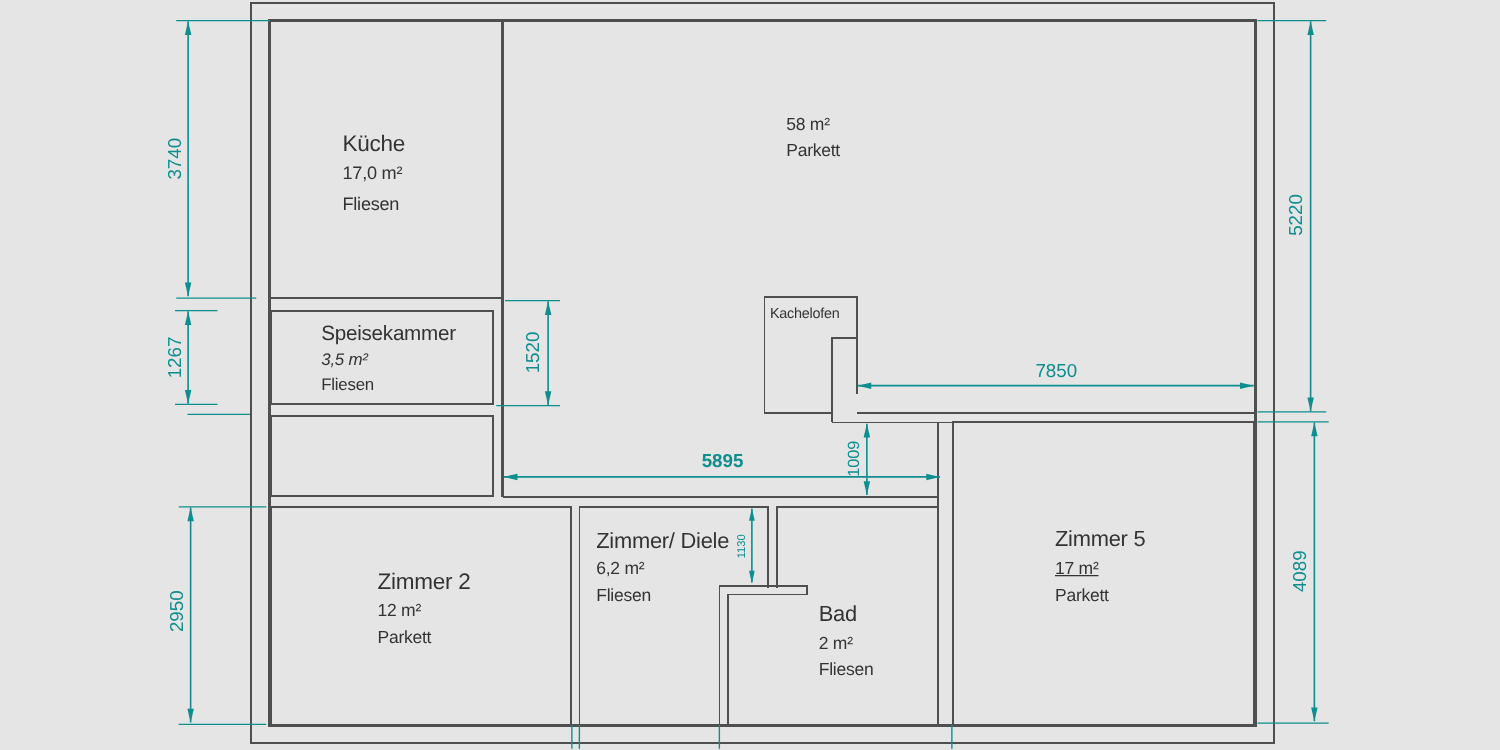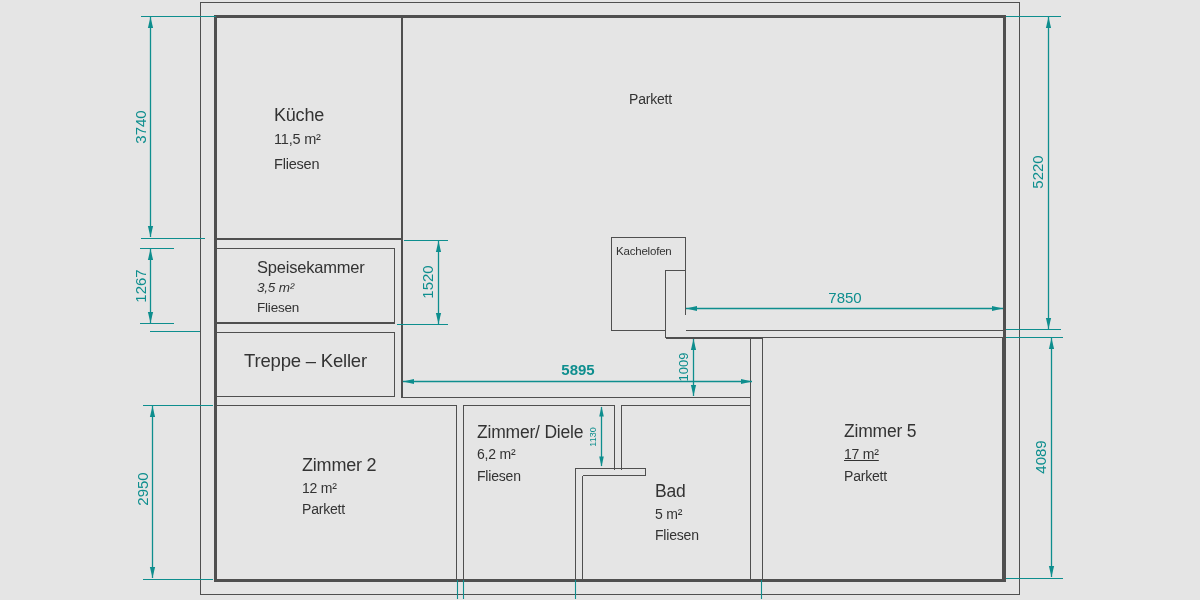--- a/index.html
+++ b/index.html
@@ -105,53 +105,51 @@
         <polygon class="arrow" points="752,381.5 741,378.9 741,384.1"></polygon>
       </g>
       <g>
         <path class="extline" d="M457.5,580 V599 M463.5,580 V599 M575.5,580 V599 M761.5,580 V599"></path>
       </g>
     </g>
   </svg>
 
   <div class="label" style="left:274px;top:103px;">
     <div class="room-title" style="font-size:18px;line-height:24px;">Küche</div>
-    <div class="room-sub" style="font-size:14.5px;line-height:25px;">11,5 m²</div>
+    <div class="room-sub" style="font-size:14.5px;line-height:25px;">17,0 m²</div>
     <div class="room-sub" style="font-size:14.5px;line-height:25px;">Fliesen</div>
   </div>
 
   <div class="label" style="left:629px;top:89px;">
+    <div class="room-sub" style="line-height:21px;">58 m²</div>
     <div class="room-sub" style="line-height:20px;">Parkett</div>
   </div>
 
   <div class="label" style="left:257px;top:257px;">
     <div class="room-title" style="font-size:16.5px;line-height:20px;">Speisekammer</div>
     <div class="room-sub" style="font-size:13.5px;line-height:21px;font-style:italic;">3,5 m²</div>
     <div class="room-sub" style="font-size:13.5px;line-height:20px;">Fliesen</div>
   </div>
 
-  <div class="treppe-box label">
-    <span style="margin-bottom:6px;">Treppe – Keller</span>
-  </div>
 
   <div class="label" style="left:302px;top:454px;">
     <div class="room-title" style="font-size:18px;">Zimmer 2</div>
     <div class="room-sub" style="line-height:22px;">12 m²</div>
     <div class="room-sub" style="line-height:21px;">Parkett</div>
   </div>
 
   <div class="label" style="left:477px;top:421px;">
     <div class="room-title" style="line-height:22px;">Zimmer/ Diele</div>
     <div class="room-sub" style="line-height:23px;">6,2 m²</div>
     <div class="room-sub" style="line-height:20px;">Fliesen</div>
   </div>
 
   <div class="label" style="left:655px;top:480px;">
     <div class="room-title">Bad</div>
-    <div class="room-sub" style="line-height:22px;">5 m²</div>
+    <div class="room-sub" style="line-height:22px;">2 m²</div>
     <div class="room-sub" style="line-height:21px;">Fliesen</div>
   </div>
 
   <div class="label" style="left:844px;top:420px;">
     <div class="room-title">Zimmer 5</div>
     <div class="room-sub" style="line-height:22.5px;text-decoration:underline;">17 m²</div>
     <div class="room-sub" style="line-height:21px;">Parkett</div>
   </div>
 
   <div class="kachel label" style="left:616px;top:246px;">Kachelofen</div>

